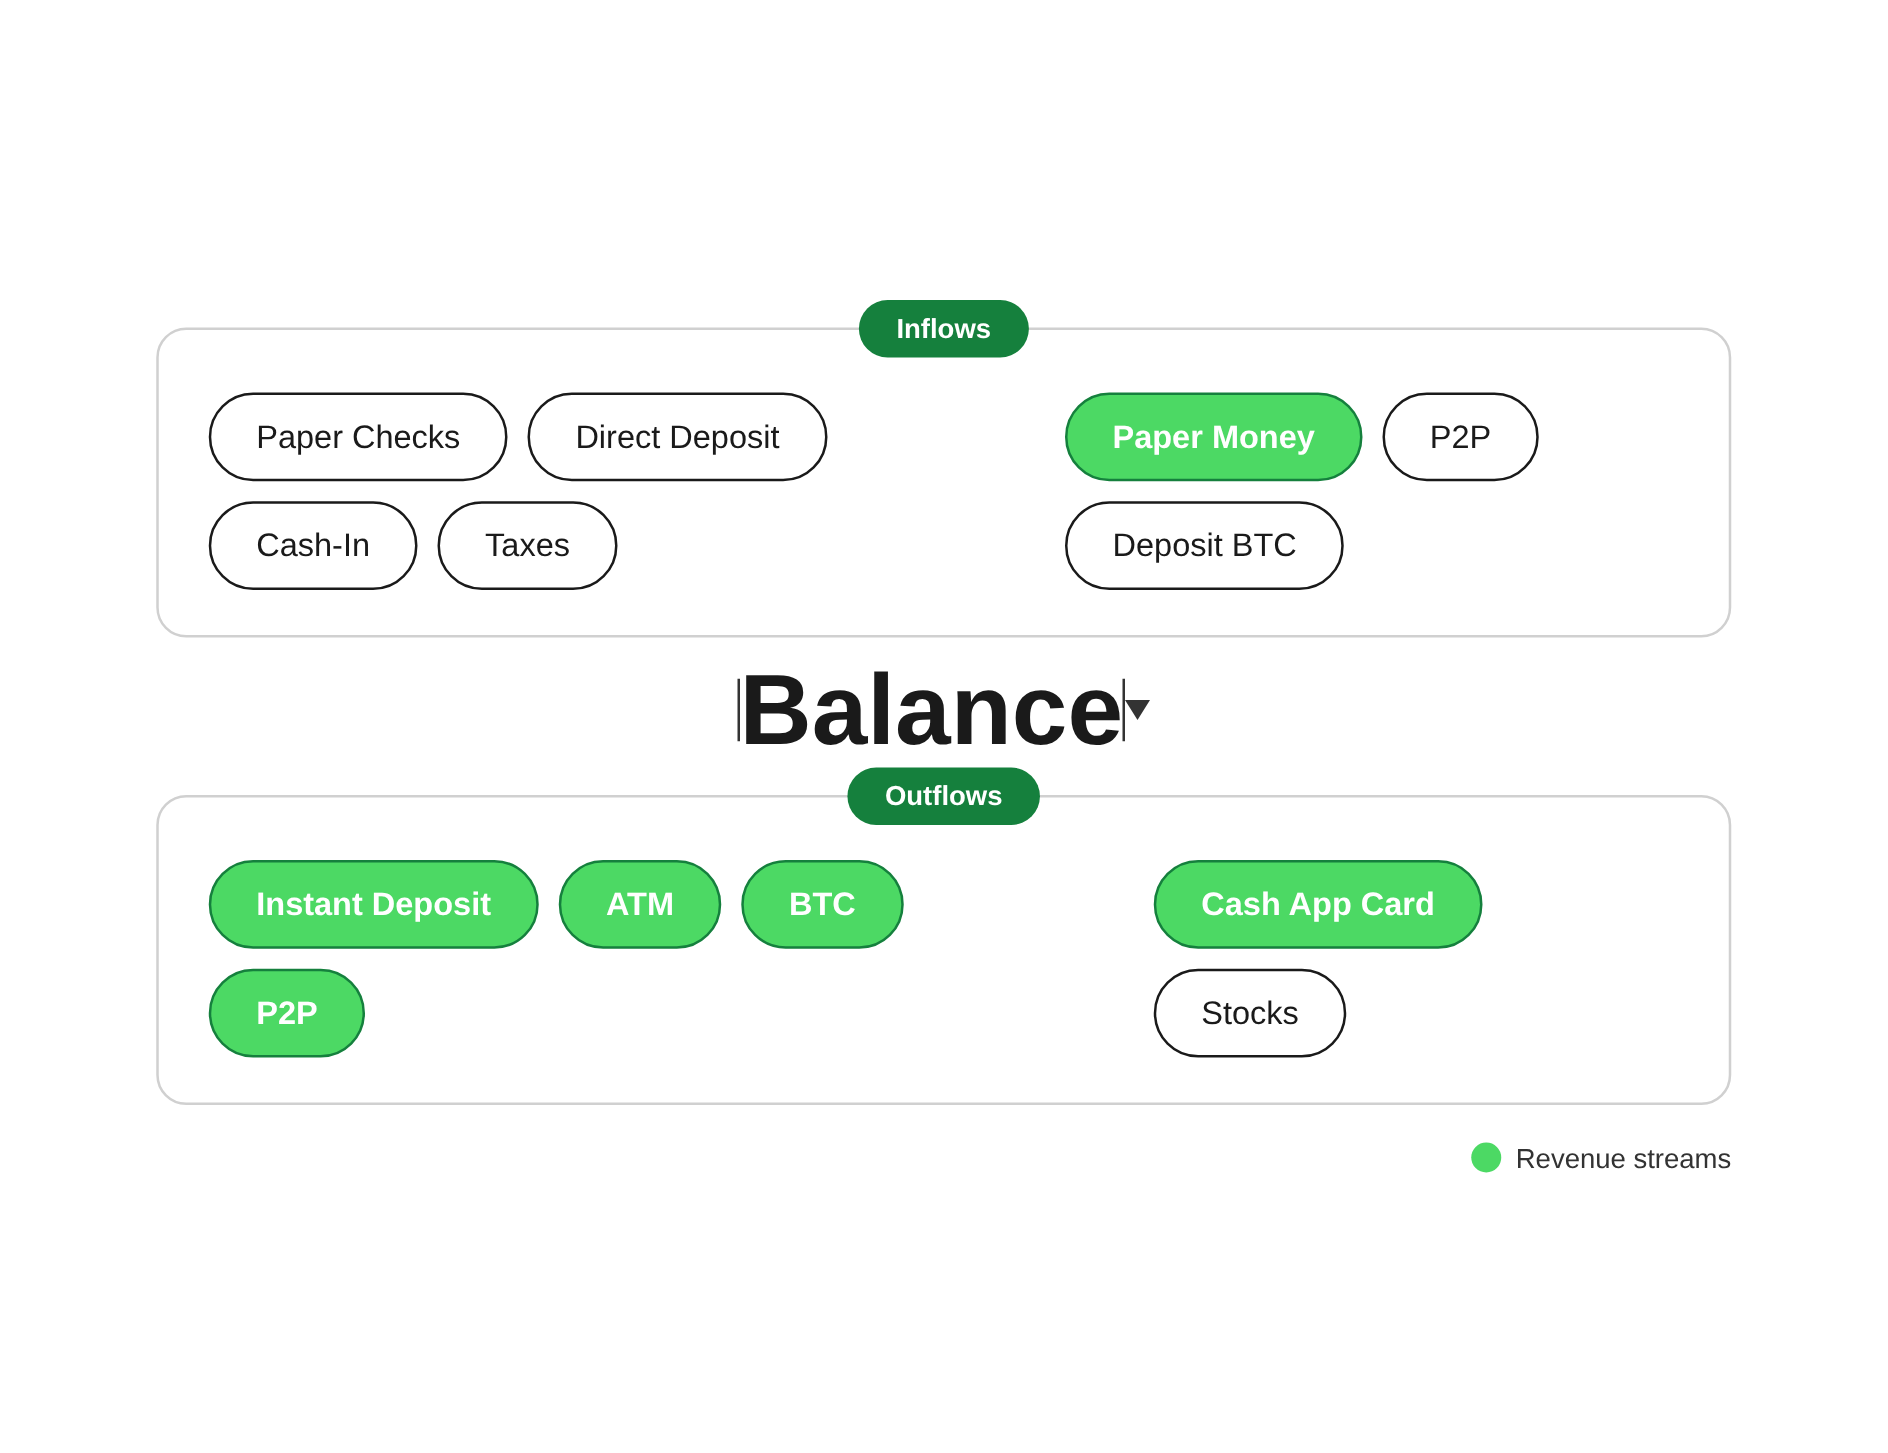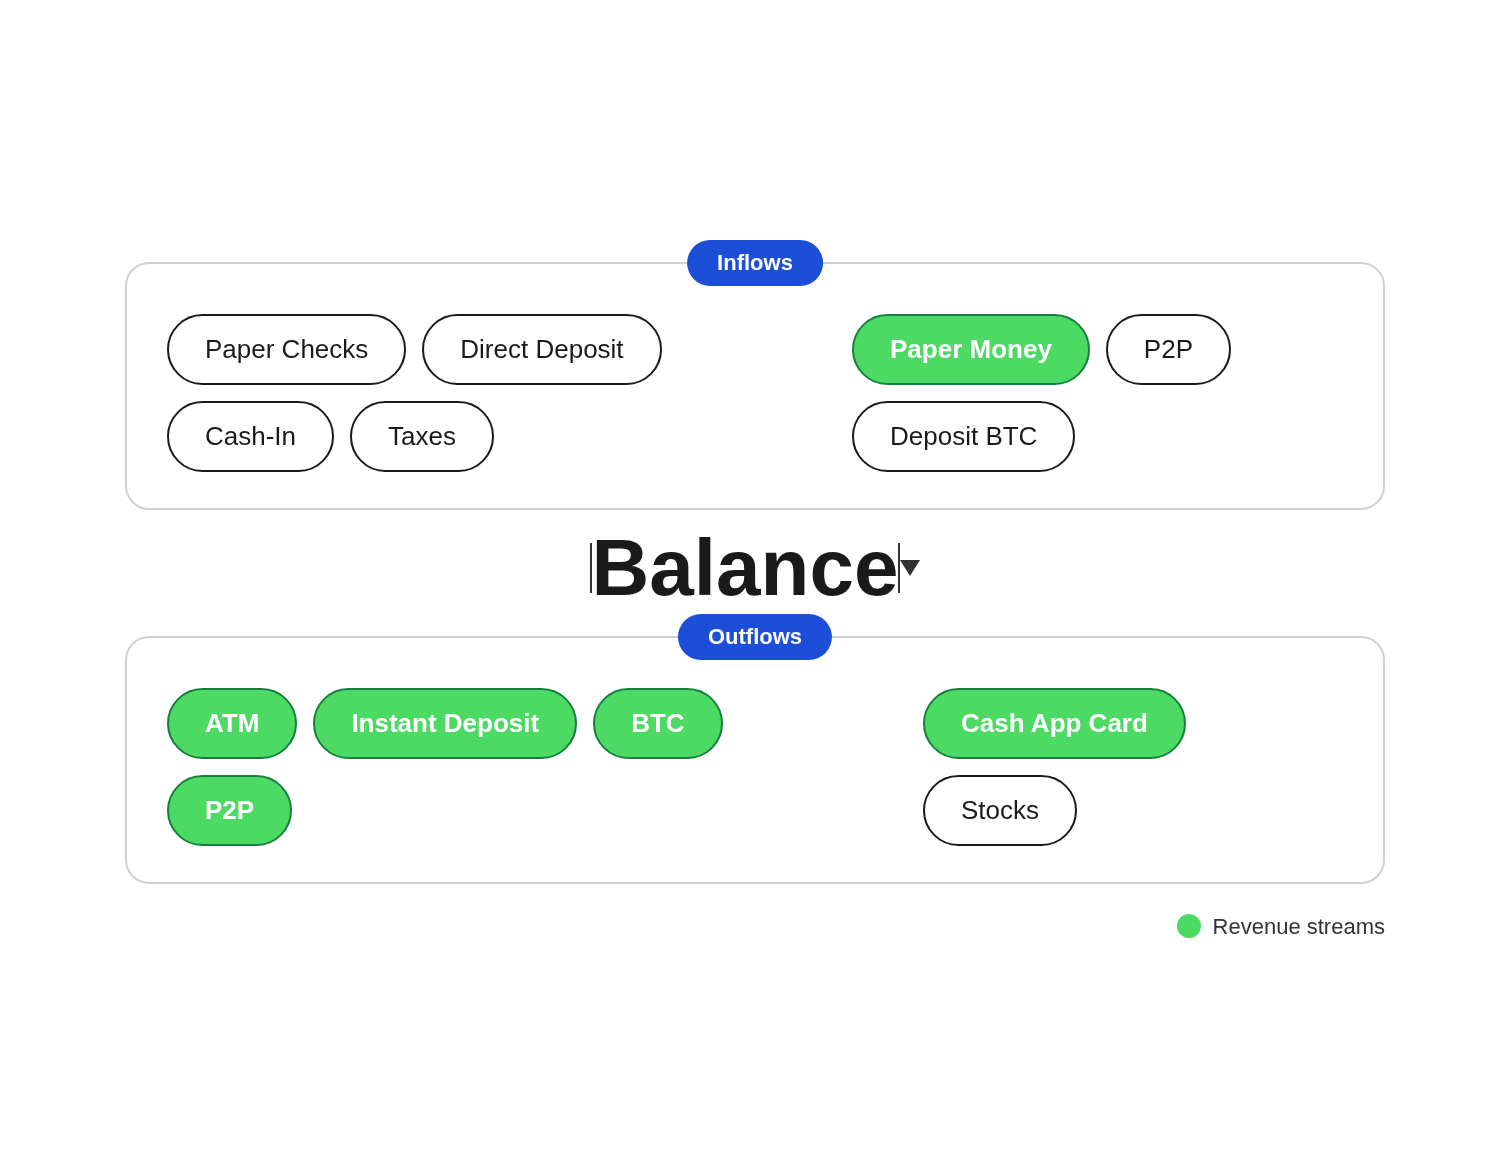--- a/index.html
+++ b/index.html
@@ -28,21 +28,21 @@
     .section-wrapper {
       position: relative;
       width: 100%;
     }
 
     .section-label {
       position: absolute;
       top: -22px;
       left: 50%;
       transform: translateX(-50%);
-      background: #1d4ed8;
+      background: #15803d;
       color: #ffffff;
       border-radius: 30px;
       padding: 10px 30px;
       font-size: 22px;
       font-weight: 600;
       white-space: nowrap;
       z-index: 10;
     }
 
     .section-box {
@@ -168,22 +168,22 @@
     <div class="balance-label">Balance</div>
     <div class="arrow-line"></div>
     <div class="arrow-down"></div>
   </div>
 
   <div class="section-wrapper" style="margin-top: 10px; text-align: center;">
     <div class="section-label">Outflows</div>
     <div class="section-box">
       <div class="pill-row">
 
-      <span class="pill pill-green">ATM</span>
-          <span class="pill pill-green">Instant Deposit</span>
+      <span class="pill pill-green">Instant Deposit</span>
+          <span class="pill pill-green">ATM</span>
           <span class="pill pill-green">BTC</span>
           <span class="pill pill-green">P2P</span>
         </div>
       <div class="pill-row" style="padding-left: 60px;">
 
       <span class="pill pill-green">Cash App Card</span>
           <span class="pill pill-outline">Stocks</span>
         </div>
     </div>
   </div>

